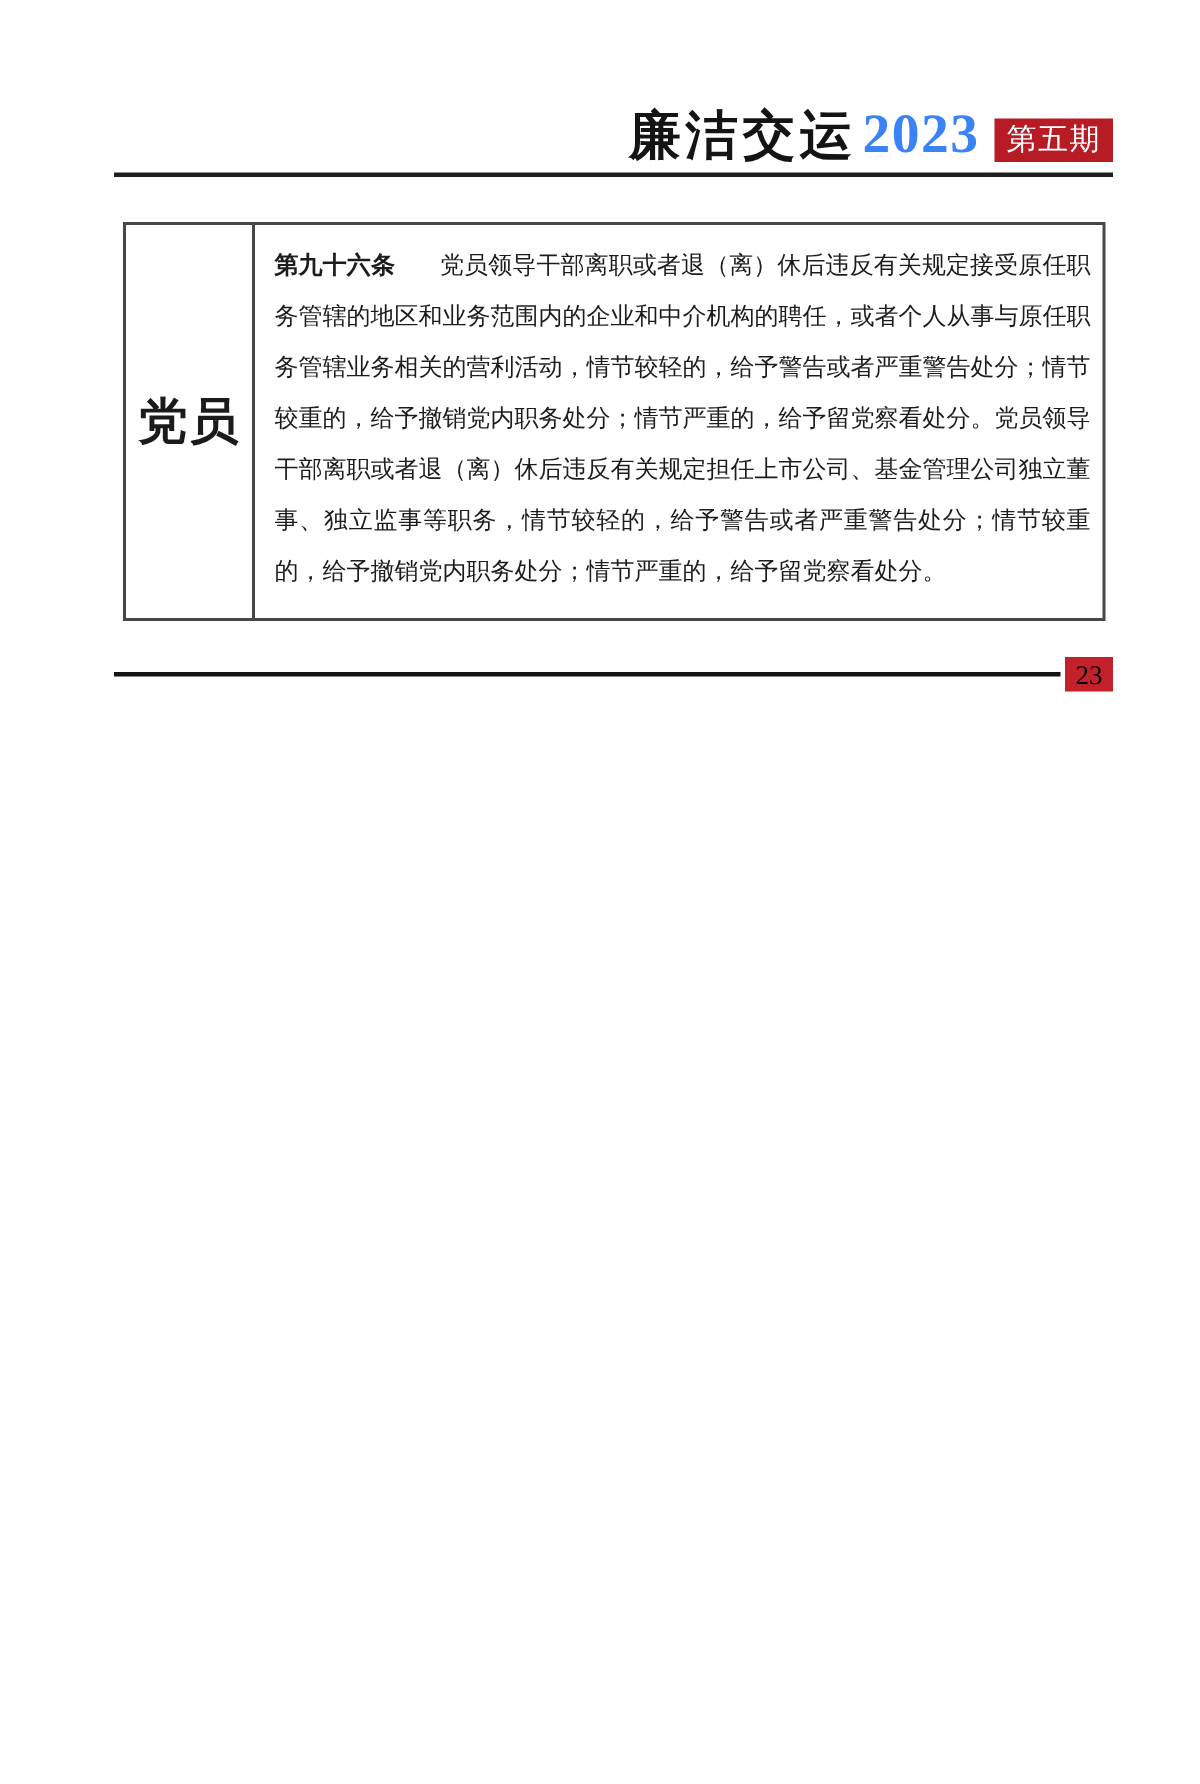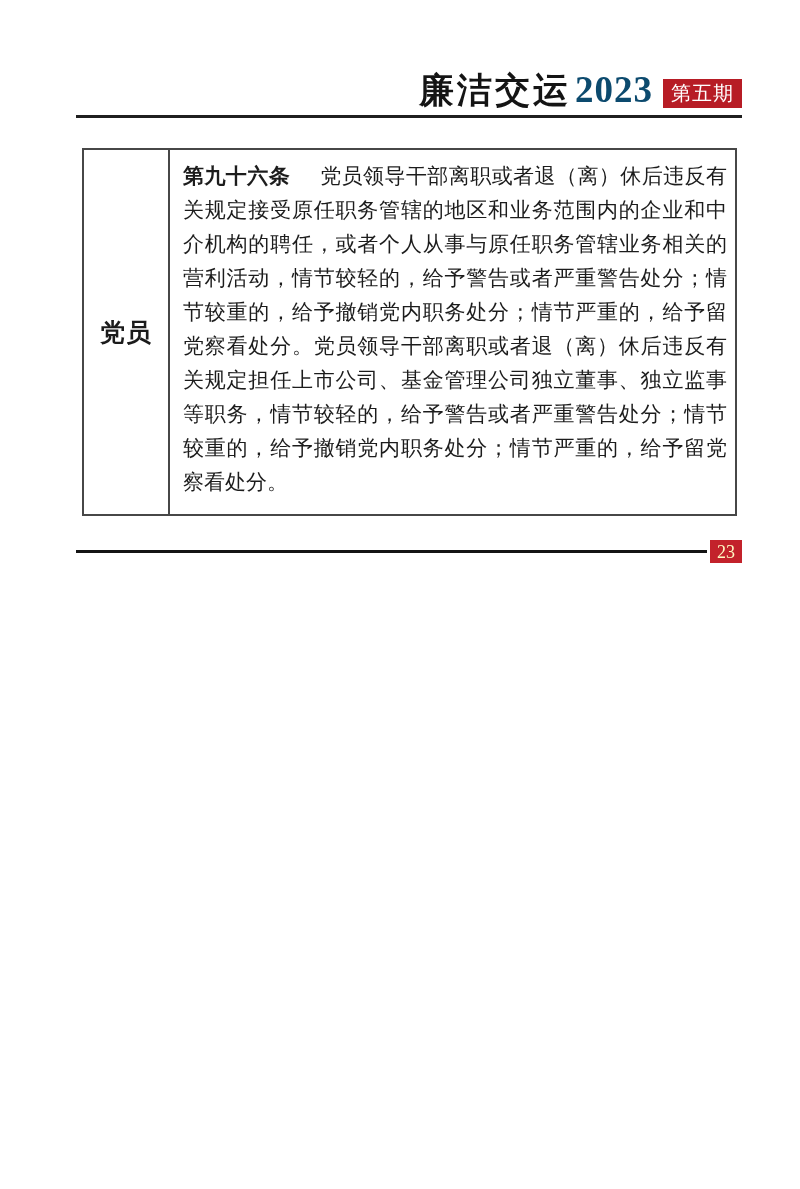--- a/index.html
+++ b/index.html
@@ -33,21 +33,21 @@
     font-size:35px;
     letter-spacing:3px;
     color:#141414;
     line-height:1;
     white-space:nowrap;
   }
   .mast-year{
     font-weight:900;
     font-size:37px;
     letter-spacing:1px;
-    color:#0c4a6e;
+    color:#3b82f6;
     line-height:1;
     margin-left:4px;
   }
   .issue-badge{
     margin-left:10px;
     background:var(--accent-red);
     color:#fff;
     font-weight:400;
     font-size:20px;
     line-height:1;
@@ -72,35 +72,34 @@
   .category-cell{
     width:86px;
     flex:0 0 86px;
     border-right:2px solid var(--border-gray);
     display:flex;
     align-items:center;
     justify-content:center;
   }
   .category-label{
     font-weight:700;
-    font-size:25px;
+    font-size:33px;
     letter-spacing:1px;
   }
   .entries{flex:1;display:flex;flex-direction:column;}
   .entry{
     border-bottom:2px solid var(--border-gray);
     padding:11px 8px 13px 13px;
   }
   .entry:last-child{border-bottom:none;}
   .entry p{
-    font-size:21px;
+    font-size:16px;
     line-height:34px;
     text-align:justify;
     color:#1c1c1c;
-    font-family:Liberation Mono, monospace;
   }
   .article-no{
     font-weight:700;
     margin-right:30px;
   }
   
   .footer{
     margin-top:24px;
     display:flex;
     align-items:center;
@@ -108,21 +107,21 @@
   .footer-rule{
     flex:1;
     height:3px;
     background:#141414;
     margin-right:3px;
   }
   .page-number{
     width:32px;
     height:23px;
     background:var(--page-badge-red);
-    color:#fef9c3;
+    color:#000000;
     font-size:18px;
     line-height:1;
     display:flex;
     align-items:center;
     justify-content:center;
     font-family:"Liberation Serif","DejaVu Serif",serif;
   }
 </style>
 </head>
 <body>

